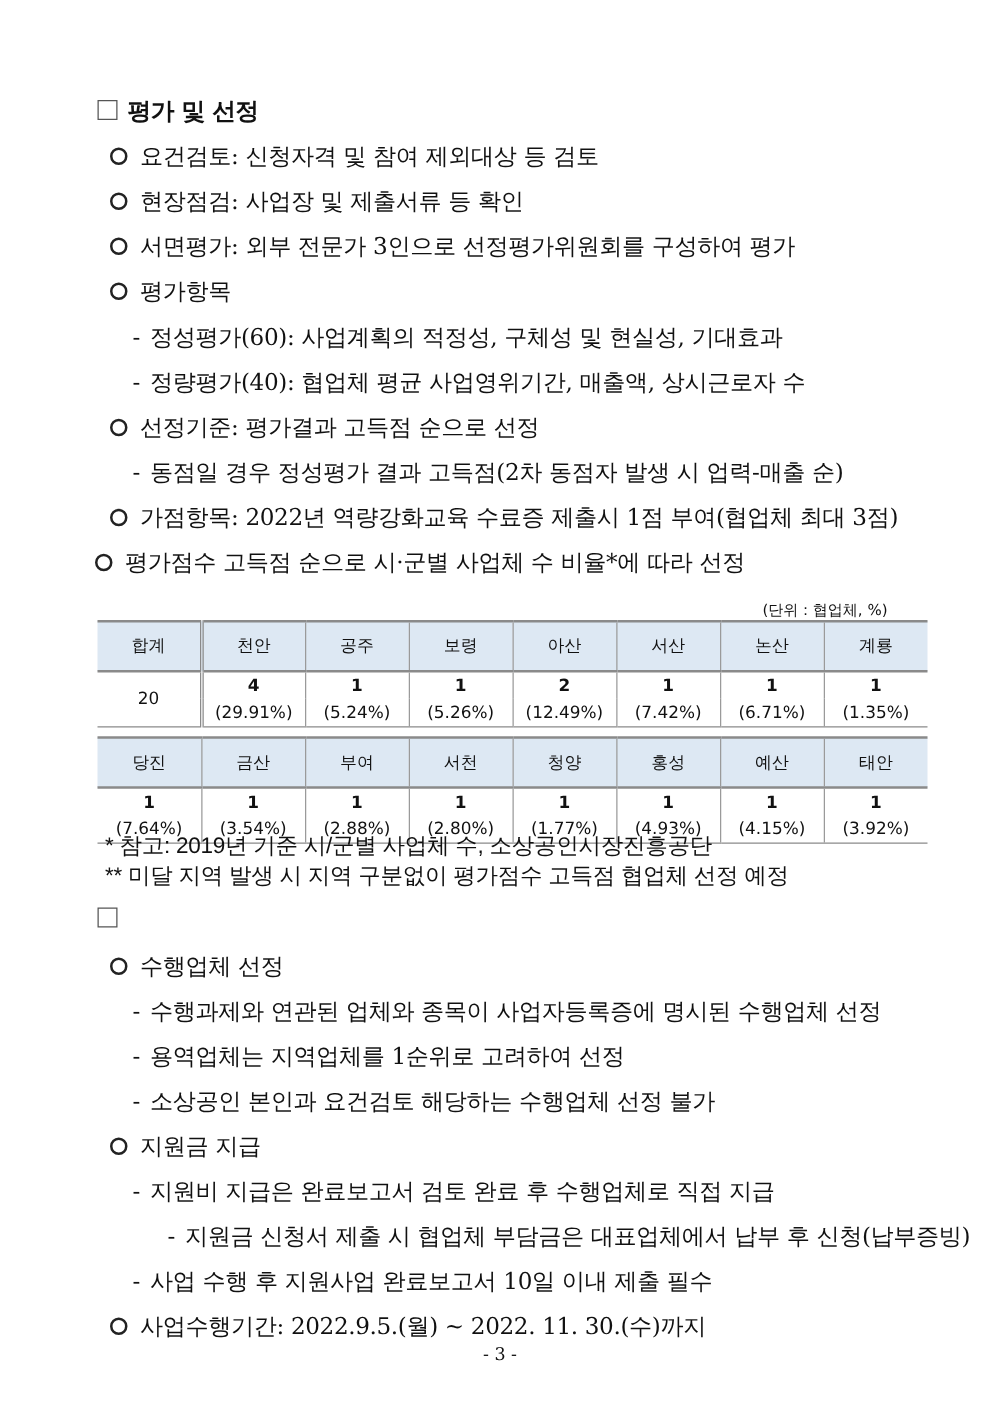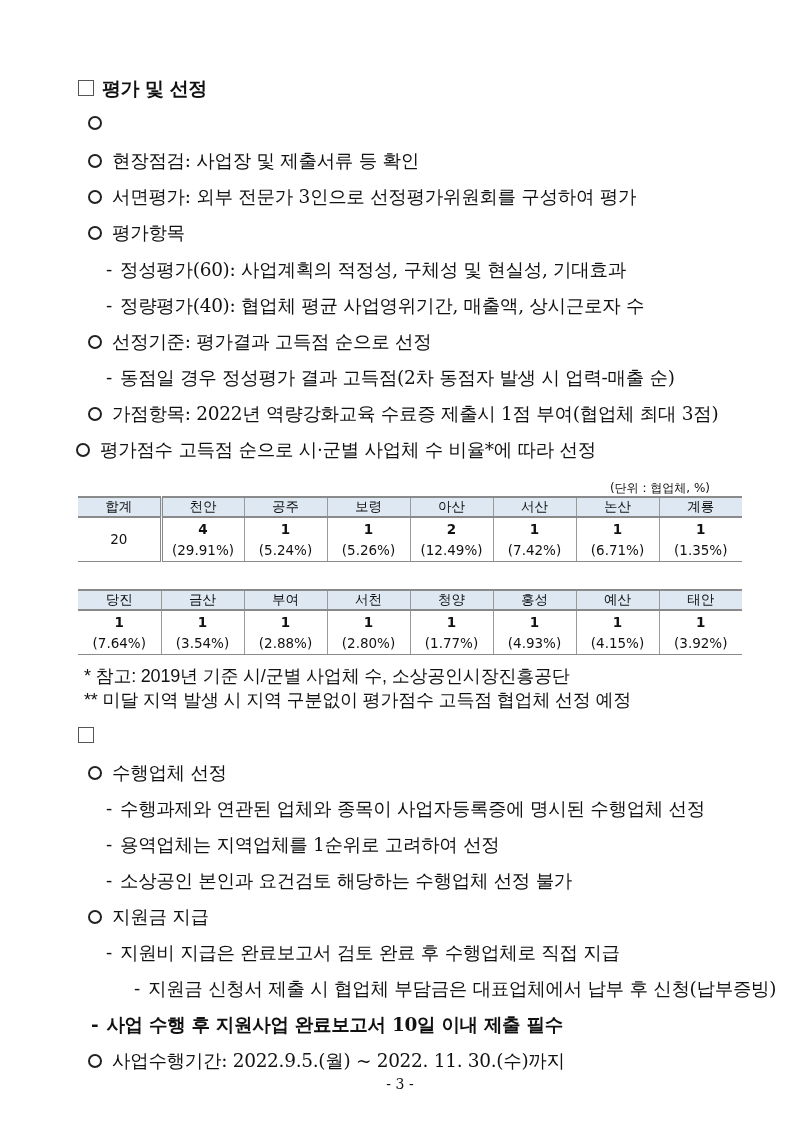--- a/index.html
+++ b/index.html
@@ -14,42 +14,42 @@
     .sq { display: inline-block; width: 16px; height: 16px; border: 1.5px solid #555; vertical-align: -1px; margin-right: 8px; }
     .circ { display: inline-block; width: 14px; height: 14px; border: 2px solid #222; border-radius: 50%; vertical-align: -1px; margin-right: 10px; }
     .dash { display: inline-block; margin-right: 8px; }
     .unit { position: absolute; font-family: "DejaVu Sans", "Liberation Sans", sans-serif; font-size: 12px; right: 90px; top: 480px; }
     table.rt {
       position: absolute; left: 78px; width: 664px; border-collapse: collapse;
       font-family: "DejaVu Sans", "Liberation Sans", sans-serif; font-size: 13.5px; text-align: center;
       table-layout: fixed;
     }
     table.rt th {
-      background: #dde8f3; font-weight: normal; height: 20px;
+      background: #dde8f3; font-weight: normal; height: 40px;
       border-top: 2px solid #8a8a8a; border-bottom: 2px solid #8a8a8a;
       border-left: 1px solid #9a9a9a;
     }
     table.rt td { border-left: 1px solid #9a9a9a; height: 22px; }
     table.rt tr.last td { border-bottom: 1.5px solid #8a8a8a; }
     table.rt th:first-child, table.rt td:first-child { border-left: none; }
     table.rt .dbl { border-right: 3px double #8a8a8a; }
     .cnt { font-weight: bold; }
     .note { position: absolute; font-family: Liberation Sans, sans-serif; font-size: 18px; left: 84px; letter-spacing: -0.2px; text-align: right; }
     .pgno { position: absolute; left: 0; width: 800px; text-align: center; top: 1076px; font-size: 14px; }
   </style>
 </head>
 <body>
 
 <div class="page">
 
   <div class="line sec" style="left:78px; top:76px;">
     <span class="sq"></span><span>평가 및 선정</span>
   </div>
 
-  <div class="line" style="left:88px; top:112px;"><span class="circ"></span></div>
+  <div class="line" style="left:88px; top:112px;"><span class="circ"></span><span>요건검토: 신청자격 및 참여 제외대상 등 검토</span></div>
   <div class="line" style="left:88px; top:148px;"><span class="circ"></span><span>현장점검: 사업장 및 제출서류 등 확인</span></div>
   <div class="line" style="left:88px; top:184px;"><span class="circ"></span><span>서면평가: 외부 전문가 3인으로 선정평가위원회를 구성하여 평가</span></div>
   <div class="line" style="left:88px; top:220px;"><span class="circ"></span><span>평가항목</span></div>
   <div class="line" style="left:106px; top:257px;"><span class="dash">-</span><span>정성평가(60): 사업계획의 적정성, 구체성 및 현실성, 기대효과</span></div>
   <div class="line" style="left:106px; top:293px;"><span class="dash">-</span><span>정량평가(40): 협업체 평균 사업영위기간, 매출액, 상시근로자 수</span></div>
   <div class="line" style="left:88px; top:329px;"><span class="circ"></span><span>선정기준: 평가결과 고득점 순으로 선정</span></div>
   <div class="line" style="left:106px; top:365px;"><span class="dash">-</span><span>동점일 경우 정성평가 결과 고득점(2차 동점자 발생 시 업력-매출 순)</span></div>
   <div class="line" style="left:88px; top:401px;"><span class="circ"></span><span>가점항목: 2022년 역량강화교육 수료증 제출시 1점 부여(협업체 최대 3점)</span></div>
   <div class="line" style="left:76px; top:437px;"><span class="circ"></span><span>평가점수 고득점 순으로 시·군별 사업체 수 비율*에 따라 선정</span></div>
 
@@ -131,17 +131,17 @@
     <span class="sq"></span>
   </div>
 
   <div class="line" style="left:88px; top:760px;"><span class="circ"></span><span>수행업체 선정</span></div>
   <div class="line" style="left:106px; top:796px;"><span class="dash">-</span><span>수행과제와 연관된 업체와 종목이 사업자등록증에 명시된 수행업체 선정</span></div>
   <div class="line" style="left:106px; top:832px;"><span class="dash">-</span><span>용역업체는 지역업체를 1순위로 고려하여 선정</span></div>
   <div class="line" style="left:106px; top:868px;"><span class="dash">-</span><span>소상공인 본인과 요건검토 해당하는 수행업체 선정 불가</span></div>
   <div class="line" style="left:88px; top:904px;"><span class="circ"></span><span>지원금 지급</span></div>
   <div class="line" style="left:106px; top:940px;"><span class="dash">-</span><span>지원비 지급은 완료보고서 검토 완료 후 수행업체로 직접 지급</span></div>
   <div class="line" style="left:106px; top:976px;margin-left:28px;"><span class="dash">-</span><span>지원금 신청서 제출 시 협업체 부담금은 대표업체에서 납부 후 신청(납부증빙)</span></div>
-  <div class="line" style="left:91px; top:1012px;font-weight:bold;"><span class="dash">-</span><span>사업 수행 후 지원사업 완료보고서 10일 이내 제출 필수</span></div>
+  <div class="line" style="left:106px; top:1012px;"><span class="dash">-</span><span>사업 수행 후 지원사업 완료보고서 10일 이내 제출 필수</span></div>
   <div class="line" style="left:88px; top:1048px;text-align:center;"><span class="circ"></span><span>사업수행기간: 2022.9.5.(월) ~ 2022. 11. 30.(수)까지</span></div>
 
   <div class="pgno">- 3 -</div>
 </div>
 
 </body></html>

